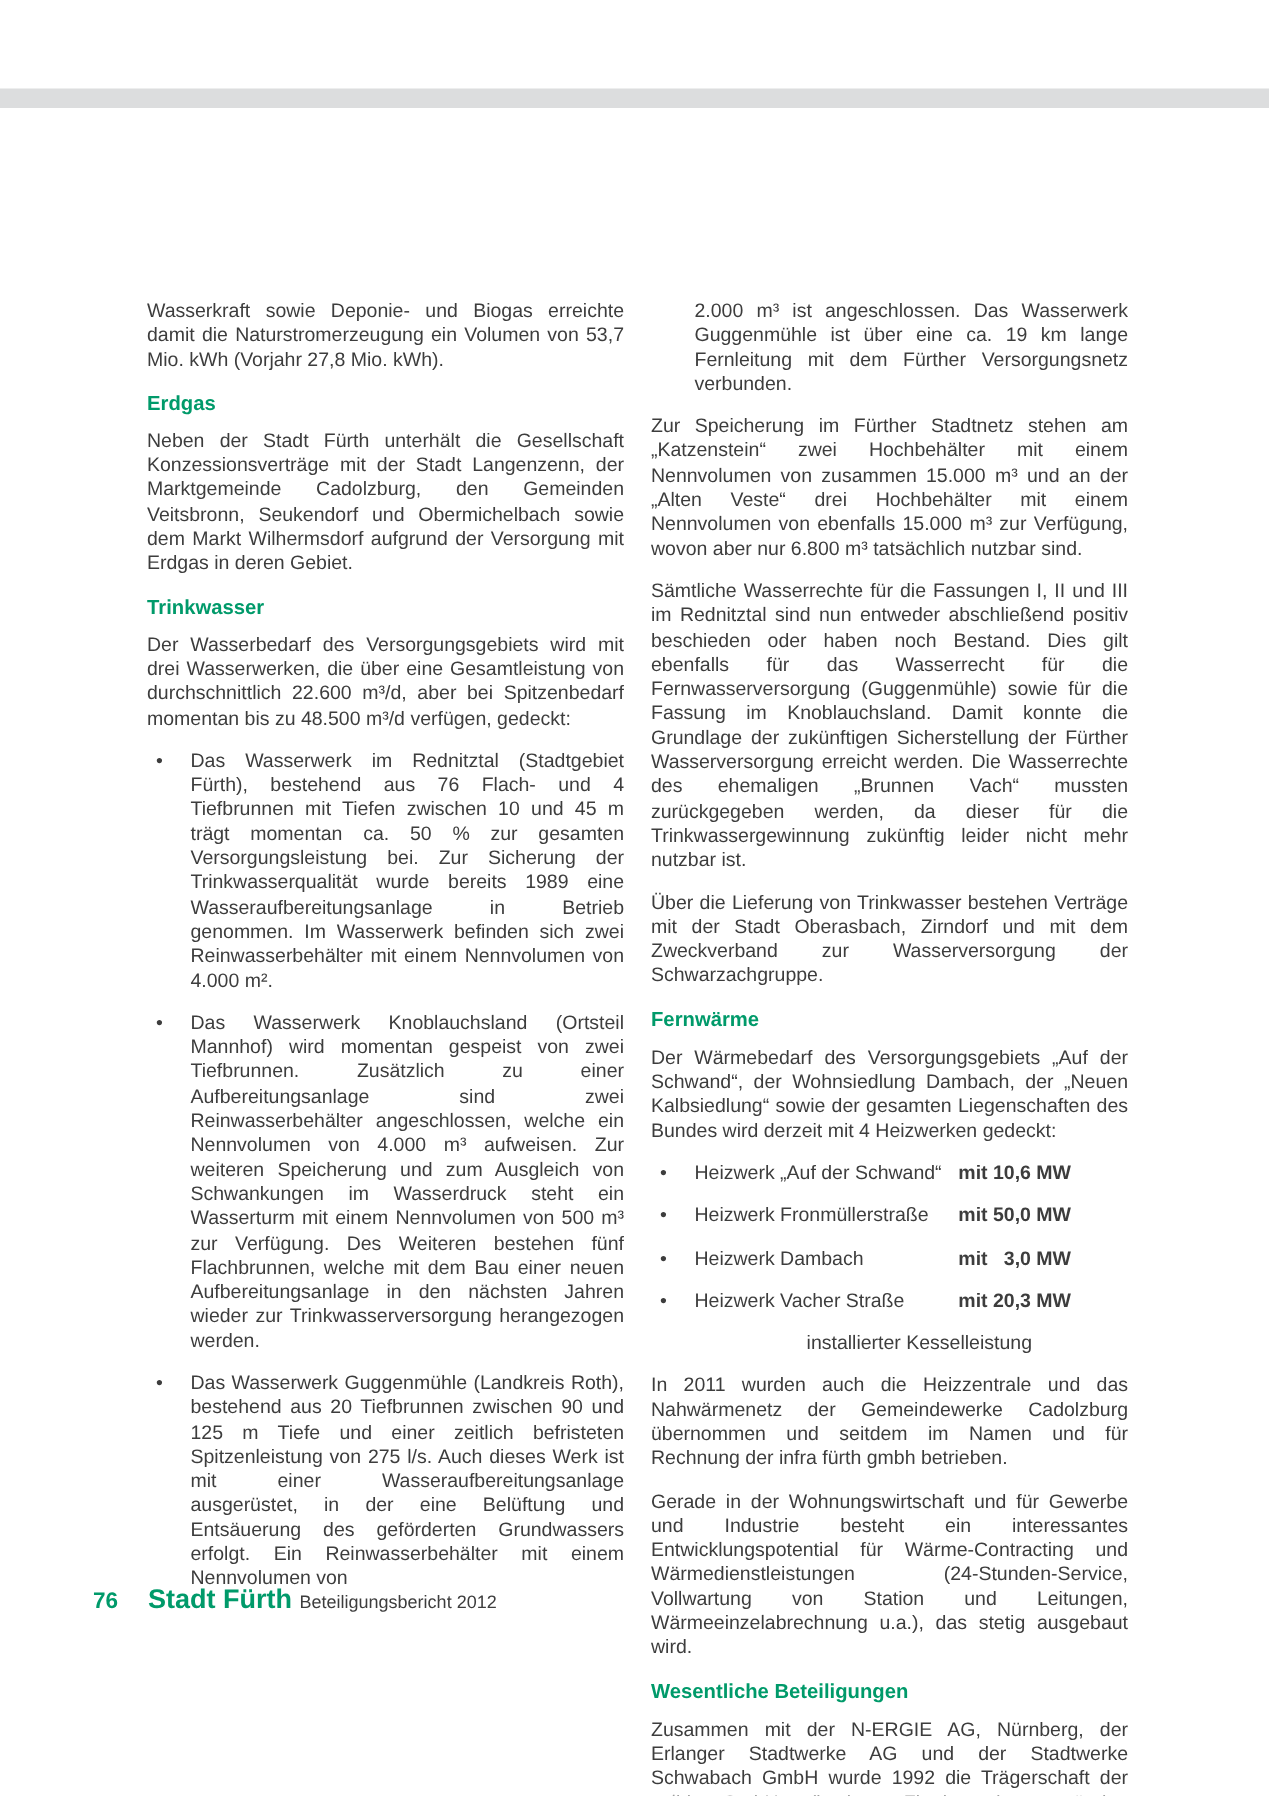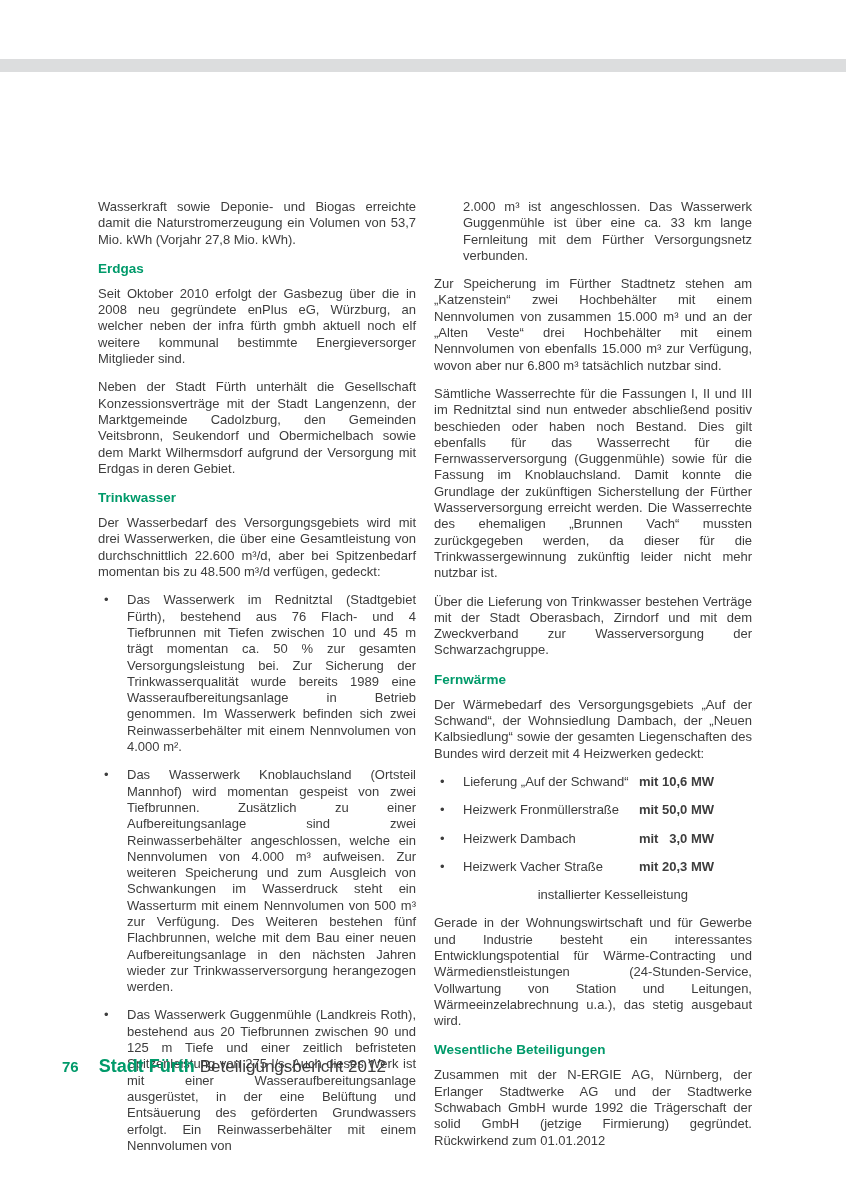--- a/index.html
+++ b/index.html
@@ -68,75 +68,75 @@
     color: #009a6a;
     margin-right: 20px;
   }
   .footer .brand {
     font-size: 18px;
     font-weight: bold;
     color: #009a6a;
     margin-right: 5px;
   }
   .footer .report {
-    font-size: 17px;
+    font-size: 12px;
     color: #3d3d3d;
   }
 </style>
 </head>
 <body>
 
 <div class="top-band"></div>
 
 <div class="column col-left">
   <p>Wasserkraft sowie Deponie- und Biogas erreichte damit die Naturstromerzeugung ein Volumen von 53,7 Mio. kWh (Vorjahr 27,8 Mio. kWh).</p>
 
   <h2 class="sec-heading">Erdgas</h2>
-  <p>Seit Oktober 2010 erfolgt der Gasbezug über die in 2008 neu gegründete enPlus eG, Würzburg, an welcher neben der infra fürth gmbh aktuell noch elf weitere kommunal bestimmte Energieversorger Mitglieder sind.</p>
   <p>Neben der Stadt Fürth unterhält die Gesellschaft Konzessionsverträge mit der Stadt Langenzenn, der Marktgemeinde Cadolzburg, den Gemeinden Veitsbronn, Seukendorf und Obermichelbach sowie dem Markt Wilhermsdorf aufgrund der Versorgung mit Erdgas in deren Gebiet.</p>
 
   <h2 class="sec-heading">Trinkwasser</h2>
   <p>Der Wasserbedarf des Versorgungsgebiets wird mit drei Wasserwerken, die über eine Gesamtleistung von durchschnittlich 22.600 m³/d, aber bei Spitzenbedarf momentan bis zu 48.500 m³/d verfügen, gedeckt:</p>
 
   <ul class="bullet-list">
     <li>Das Wasserwerk im Rednitztal (Stadtgebiet Fürth), bestehend aus 76 Flach- und 4 Tiefbrunnen mit Tiefen zwischen 10 und 45 m trägt momentan ca. 50 % zur gesamten Versorgungsleistung bei. Zur Sicherung der Trinkwasserqualität wurde bereits 1989 eine Wasseraufbereitungsanlage in Betrieb genommen. Im Wasserwerk befinden sich zwei Reinwasserbehälter mit einem Nennvolumen von 4.000 m².</li>
     <li>Das Wasserwerk Knoblauchsland (Ortsteil Mannhof) wird momentan gespeist von zwei Tiefbrunnen. Zusätzlich zu einer Aufbereitungsanlage sind zwei Reinwasserbehälter angeschlossen, welche ein Nennvolumen von 4.000 m³ aufweisen. Zur weiteren Speicherung und zum Ausgleich von Schwankungen im Wasserdruck steht ein Wasserturm mit einem Nennvolumen von 500 m³ zur Verfügung. Des Weiteren bestehen fünf Flachbrunnen, welche mit dem Bau einer neuen Aufbereitungsanlage in den nächsten Jahren wieder zur Trinkwasserversorgung herangezogen werden.</li>
     <li>Das Wasserwerk Guggenmühle (Landkreis Roth), bestehend aus 20 Tiefbrunnen zwischen 90 und 125 m Tiefe und einer zeitlich befristeten Spitzenleistung von 275 l/s. Auch dieses Werk ist mit einer Wasseraufbereitungsanlage ausgerüstet, in der eine Belüftung und Entsäuerung des geförderten Grundwassers erfolgt. Ein Reinwasserbehälter mit einem Nennvolumen von</li>
   </ul>
 </div>
 
 <div class="column col-right">
-  <p class="indent-cont">2.000 m³ ist angeschlossen. Das Wasserwerk Guggenmühle ist über eine ca. 33 km lange Fernleitung mit dem Fürther Versorgungsnetz verbunden.</p>
+  <p class="indent-cont">2.000 m³ ist angeschlossen. Das Wasserwerk Guggenmühle ist über eine ca. 19 km lange Fernleitung mit dem Fürther Versorgungsnetz verbunden.</p>
   <p>Zur Speicherung im Fürther Stadtnetz stehen am „Katzenstein“ zwei Hochbehälter mit einem Nennvolumen von zusammen 15.000 m³ und an der „Alten Veste“ drei Hochbehälter mit einem Nennvolumen von ebenfalls 15.000 m³ zur Verfügung, wovon aber nur 6.800 m³ tatsächlich nutzbar sind.</p>
   <p>Sämtliche Wasserrechte für die Fassungen I, II und III im Rednitztal sind nun entweder abschließend positiv beschieden oder haben noch Bestand. Dies gilt ebenfalls für das Wasserrecht für die Fernwasserversorgung (Guggenmühle) sowie für die Fassung im Knoblauchsland. Damit konnte die Grundlage der zukünftigen Sicherstellung der Fürther Wasserversorgung erreicht werden. Die Wasserrechte des ehemaligen „Brunnen Vach“ mussten zurückgegeben werden, da dieser für die Trinkwassergewinnung zukünftig leider nicht mehr nutzbar ist.</p>
   <p>Über die Lieferung von Trinkwasser bestehen Verträge mit der Stadt Oberasbach, Zirndorf und mit dem Zweckverband zur Wasserversorgung der Schwarzachgruppe.</p>
 
   <h2 class="sec-heading">Fernwärme</h2>
   <p>Der Wärmebedarf des Versorgungsgebiets „Auf der Schwand“, der Wohnsiedlung Dambach, der „Neuen Kalbsiedlung“ sowie der gesamten Liegenschaften des Bundes wird derzeit mit 4 Heizwerken gedeckt:</p>
 
   <ul class="bullet-list hw-list">
     <li>
-      <span class="hw-label">Lieferung „Auf der Schwand“</span>
+      <span class="hw-label">Heizwerk „Auf der Schwand“</span>
       <span class="hw-value">mit 10,6 MW</span>
     </li>
     <li>
       <span class="hw-label">Heizwerk Fronmüllerstraße</span>
       <span class="hw-value">mit 50,0 MW</span>
     </li>
     <li>
       <span class="hw-label">Heizwerk Dambach</span>
       <span class="hw-value">mit&nbsp;&nbsp;&nbsp;3,0 MW</span>
     </li>
     <li>
       <span class="hw-label">Heizwerk Vacher Straße</span>
       <span class="hw-value">mit 20,3 MW</span>
     </li>
   </ul>
   <div class="kessel-note">installierter Kesselleistung</div>
 
+  <p>In 2011 wurden auch die Heizzentrale und das Nahwärmenetz der Gemeindewerke Cadolzburg übernommen und seitdem im Namen und für Rechnung der infra fürth gmbh betrieben.</p>
   <p>Gerade in der Wohnungswirtschaft und für Gewerbe und Industrie besteht ein interessantes Entwicklungspotential für Wärme-Contracting und Wärmedienstleistungen (24-Stunden-Service, Vollwartung von Station und Leitungen, Wärmeeinzelabrechnung u.a.), das stetig ausgebaut wird.</p>
 
   <h2 class="sec-heading">Wesentliche Beteiligungen</h2>
   <p>Zusammen mit der N-ERGIE AG, Nürnberg, der Erlanger Stadtwerke AG und der Stadtwerke Schwabach GmbH wurde 1992 die Trägerschaft der solid GmbH (jetzige Firmierung) gegründet. Rückwirkend zum 01.01.2012</p>
 </div>
 
 <div class="footer">
   <span class="page-num">76</span>
   <span class="brand">Stadt Fürth</span>
   <span class="report">Beteiligungsbericht 2012</span>

